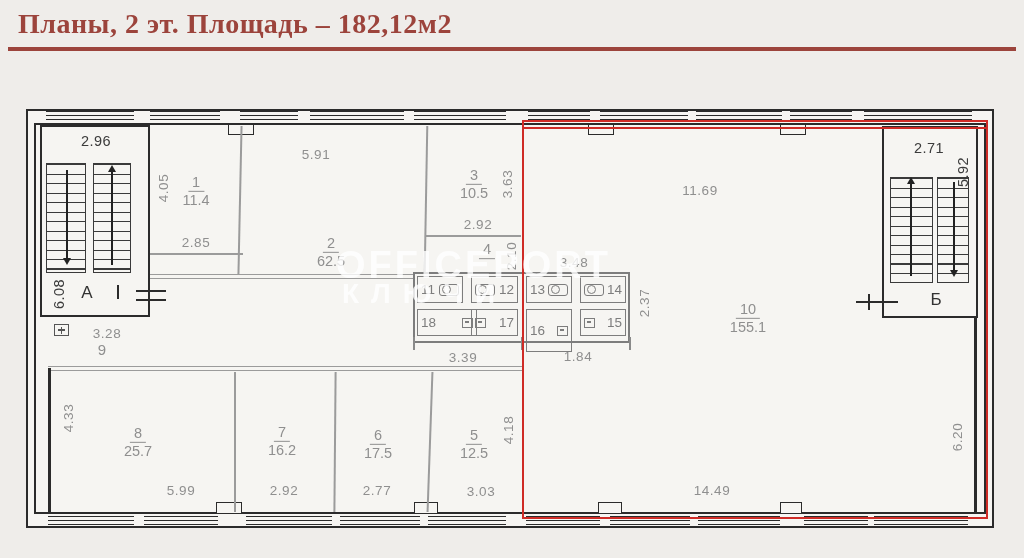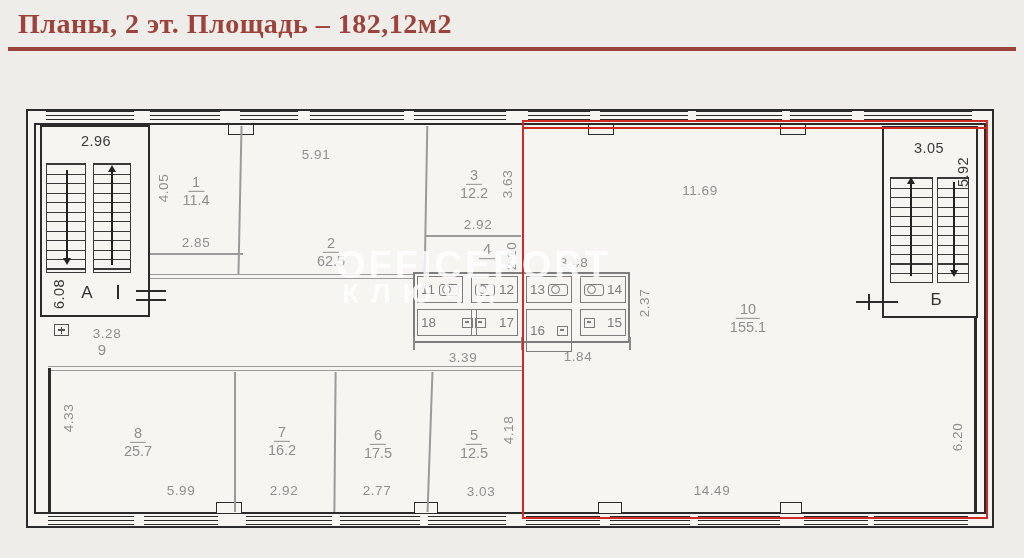--- a/index.html
+++ b/index.html
@@ -187,21 +187,21 @@
   <div class="room" style="left:196px;top:191px">
     <div class="num">1</div>
     <div class="area">11.4</div>
   </div>
   <div class="room" style="left:331px;top:252px">
     <div class="num">2</div>
     <div class="area">62.5</div>
   </div>
   <div class="room" style="left:474px;top:184px">
     <div class="num">3</div>
-    <div class="area">12.2</div>
+    <div class="area">10.5</div>
   </div>
   <div class="room" style="left:487px;top:250px">
     <div class="num">4</div>
     <div class="area"></div>
   </div>
   <div class="room" style="left:474px;top:444px">
     <div class="num">5</div>
     <div class="area">12.5</div>
   </div>
   <div class="room" style="left:378px;top:444px">
@@ -221,21 +221,21 @@
     <div class="num">10</div>
     <div class="area">155.1</div>
   </div>
 
   <div class="lbl" style="left:87px;top:293px">А</div>
   <div class="lbl" style="left:936px;top:300px">Б</div>
 
   <div class="dim dark" style="left:96px;top:141px">2.96</div>
   <div class="dim dark v" style="left:59px;top:294px">6.08</div>
   <div class="dim" style="left:107px;top:333px">3.28</div>
-  <div class="dim dark" style="left:929px;top:148px">3.05</div>
+  <div class="dim dark" style="left:929px;top:148px">2.71</div>
   <div class="dim dark v" style="left:963px;top:172px">5.92</div>
   <div class="dim v" style="left:163px;top:188px">4.05</div>
   <div class="dim" style="left:196px;top:242px">2.85</div>
   <div class="dim" style="left:316px;top:154px">5.91</div>
   <div class="dim v" style="left:507px;top:184px">3.63</div>
   <div class="dim" style="left:478px;top:224px">2.92</div>
   <div class="dim v" style="left:511px;top:256px">2.10</div>
   <div class="dim" style="left:574px;top:262px">3.48</div>
   <div class="dim v" style="left:644px;top:303px">2.37</div>
   <div class="dim" style="left:463px;top:357px">3.39</div>

